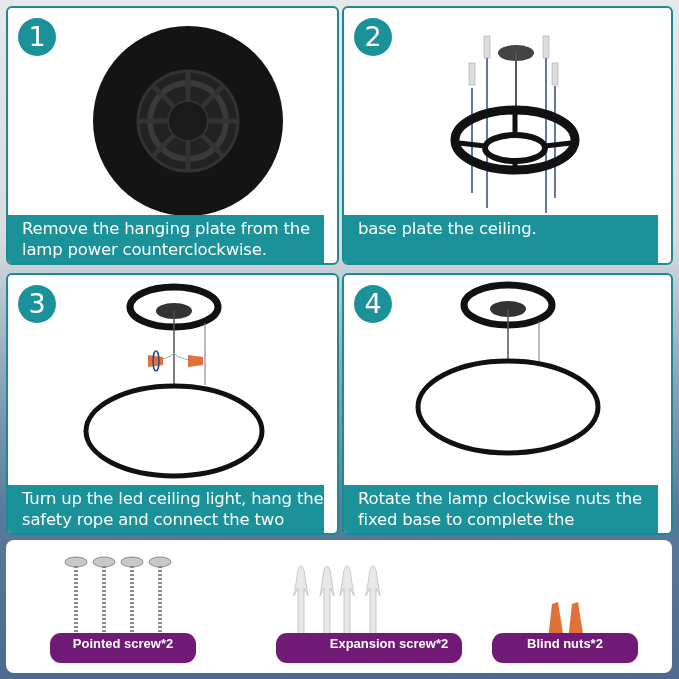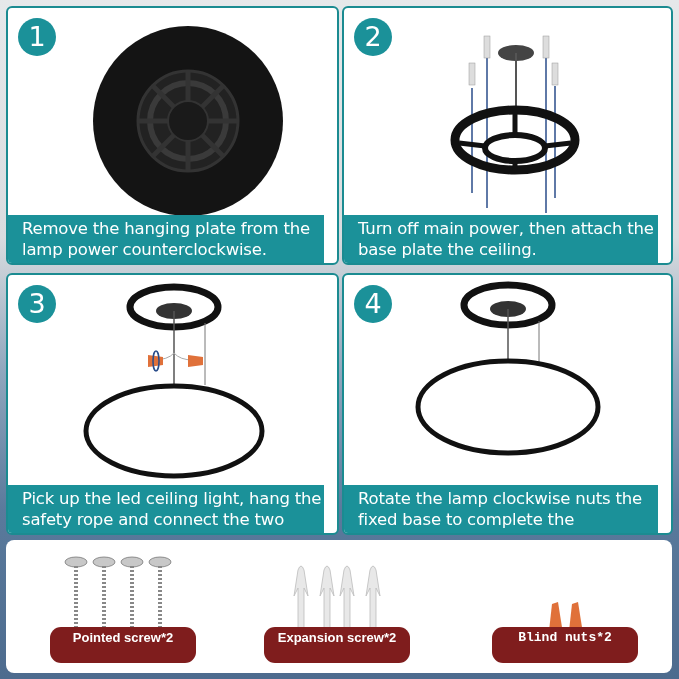--- a/index.html
+++ b/index.html
@@ -5,21 +5,21 @@
   html,body{margin:0;padding:0;}
   body{width:679px;height:679px;overflow:hidden;font-family:"DejaVu Sans",sans-serif;
     background:linear-gradient(180deg,#e6e8ea 0%,#d9dcdf 35%,#8fa6bd 55%,#5a7a9c 75%,#4d6b8e 100%);position:relative;}
   .panel{position:absolute;background:#fff;border:2px solid #1b8b91;border-radius:6px;overflow:hidden;box-sizing:border-box;}
   .badge{position:absolute;left:10px;top:10px;width:38px;height:38px;border-radius:50%;background:#1b9199;color:#fff;
     font-size:27px;line-height:38px;text-align:center;font-family:"DejaVu Sans",sans-serif;}
   .caption{position:absolute;left:0;right:13px;bottom:0;height:48px;background:#1b9199;color:#fff;
     font-size:16.5px;line-height:21px;padding:3px 0 0 14px;box-sizing:border-box;letter-spacing:-0.2px;}
   .art{position:absolute;left:0;right:0;top:0;bottom:48px;}
   .parts{position:absolute;left:6px;top:540px;width:666px;height:133px;background:#fff;border-radius:8px;}
-  .pill{position:absolute;bottom:10px;height:36px;border-radius:11px;background:#7f1d1d;color:#fff;
+  .pill{position:absolute;bottom:10px;height:30px;border-radius:11px;background:#701a75;color:#fff;
     font-size:13px;font-weight:bold;line-height:22px;text-align:center;font-family:"Liberation Sans",sans-serif;}
 </style>
 </head>
 <body>
 
 <div class="panel" style="left:6px;top:6px;width:333px;height:259px;">
   <div class="art">
     <svg width="333" height="211" viewBox="0 0 333 211">
       <ellipse cx="166" cy="218" rx="90" ry="4" fill="#ccc"></ellipse>
       <circle cx="180" cy="113" r="95" fill="#141414"></circle>
@@ -67,42 +67,41 @@
       <g stroke="#111" stroke-width="5">
         <line x1="171" y1="104" x2="171" y2="127"></line>
           <line x1="171" y1="153" x2="171" y2="162"></line>
         <line x1="115" y1="135" x2="141" y2="138"></line>
           <line x1="227" y1="135" x2="201" y2="138"></line>
       </g>
     </svg>
   </div>
   <div class="badge">2</div>
   <div class="caption">
-    <div>Turn off main power, then attach the</div>
     <div>base plate the ceiling.</div>
   </div>
 </div>
 
 <div class="panel" style="left:6px;top:273px;width:333px;height:262px;">
   <div class="art">
     <svg width="333" height="214" viewBox="0 0 333 214">
       <ellipse cx="166" cy="32" rx="44" ry="20" fill="none" stroke="#111" stroke-width="7"></ellipse>
       <ellipse cx="166" cy="36" rx="18" ry="8" fill="#333"></ellipse>
       <line x1="166" y1="36" x2="166" y2="110" stroke="#555" stroke-width="1.5"></line>
       <line x1="197" y1="48" x2="197" y2="110" stroke="#777" stroke-width="1"></line>
       <path d="M145 85 Q160 85 166 78 Q172 85 185 85" fill="none" stroke="#aaa" stroke-width="1"></path>
       <polygon points="140,80 155,82 155,90 140,92" fill="#e0713a"></polygon>
       <polygon points="180,80 195,82 195,90 180,92" fill="#e0713a"></polygon>
       <ellipse cx="148" cy="86" rx="3" ry="10" fill="none" stroke="#2a4d8a" stroke-width="1.5"></ellipse>
       <ellipse cx="166" cy="156" rx="88" ry="45" fill="#fff" stroke="#111" stroke-width="5"></ellipse>
     </svg>
   </div>
   <div class="badge">3</div>
   <div class="caption">
-    <div>Pick up the led ceiling light, hang the</div>
+    <div>Turn up the led ceiling light, hang the</div>
     <div>safety rope and connect the two wires.</div>
   </div>
 </div>
 
 <div class="panel" style="left:342px;top:273px;width:331px;height:262px;">
   <div class="art">
     <svg width="331" height="214" viewBox="0 0 331 214">
       <ellipse cx="164" cy="30" rx="44" ry="20" fill="none" stroke="#111" stroke-width="7"></ellipse>
       <ellipse cx="164" cy="34" rx="18" ry="8" fill="#333"></ellipse>
       <line x1="164" y1="34" x2="164" y2="88" stroke="#555" stroke-width="1.5"></line>
@@ -138,15 +137,15 @@
       <path d="M32 84 V30 L28 38 L32 12 Q35 4 38 12 L42 38 L38 30 V84 Z"></path>
       <path d="M52 84 V30 L48 38 L52 12 Q55 4 58 12 L62 38 L58 30 V84 Z"></path>
       <path d="M78 84 V30 L74 38 L78 12 Q81 4 84 12 L88 38 L84 30 V84 Z"></path>
     </g>
   </svg>
   <svg style="position:absolute;left:538px;top:58px;" width="44" height="44" viewBox="0 0 44 44">
     <polygon points="4,42 8,6 14,4 20,42" fill="#e0713a"></polygon>
     <polygon points="24,42 28,6 34,4 40,42" fill="#e0713a"></polygon>
   </svg>
   <div class="pill" style="left:44px;width:146px;">Pointed screw*2</div>
-  <div class="pill" style="left:258px;width:146px;">Expansion screw*2</div>
-  <div class="pill" style="left:486px;width:146px;font-family:Liberation Mono, monospace;">Blind nuts*2</div>
+  <div class="pill" style="left:270px;width:146px;padding-left:40px;">Expansion screw*2</div>
+  <div class="pill" style="left:486px;width:146px;">Blind nuts*2</div>
 </div>
 
 </body></html>

